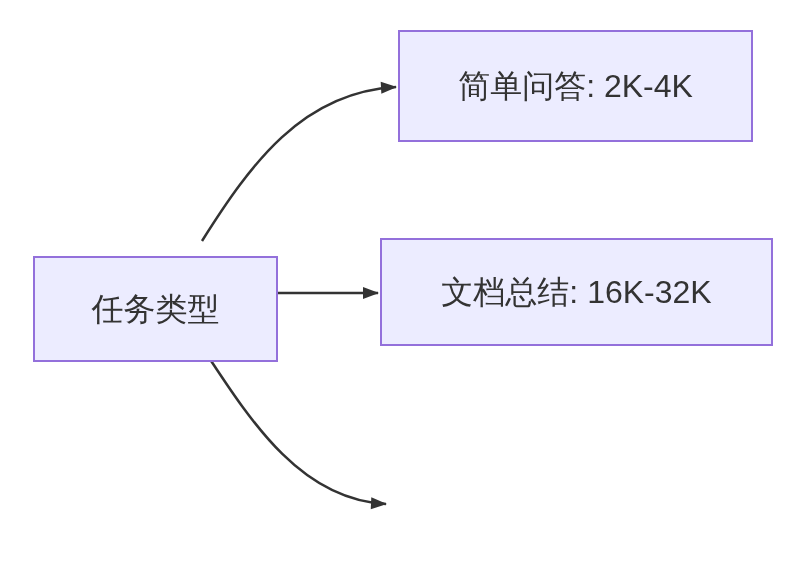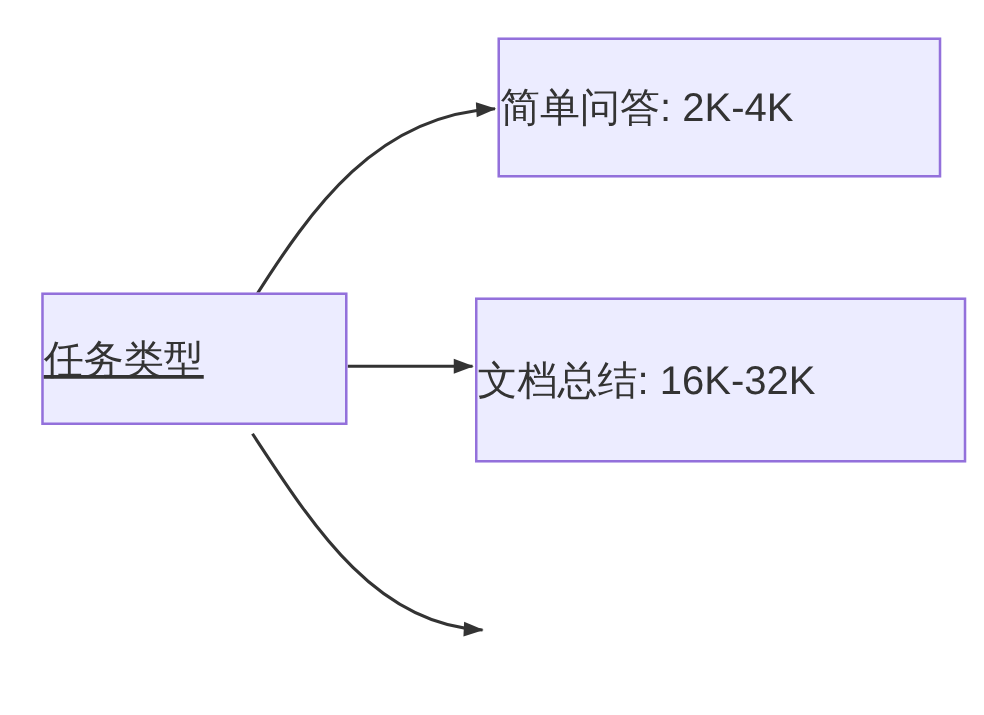--- a/index.html
+++ b/index.html
@@ -34,26 +34,27 @@
   .node {
     position: absolute;
     box-sizing: border-box;
     background: var(--node-fill, #ECECFF);
     border: 2px solid var(--node-border, #9370DB);
     color: var(--text, #333333);
     font-size: 32px;
     line-height: 1;
     display: flex;
     align-items: center;
+    justify-content: center;
     text-align: center;
     white-space: nowrap;
   }
-  .node-task        { left: 33px;  top: 234px; width: 245px; height: 106px; text-decoration: underline; }
+  .node-task        { left: 33px;  top: 256px; width: 245px; height: 106px; }
   .node-simple-qa   { left: 398px; top: 30px;  width: 355px; height: 112px; }
-  .node-doc-summary { left: 380px; top: 238px; width: 393px; height: 132px; }
+  .node-doc-summary { left: 380px; top: 238px; width: 393px; height: 108px; }
   .node-multi-doc   { left: 388px; top: 446px; width: 375px; height: 110px; }
 </style>
 </head>
 <body>
 
 <div class="canvas">
 
   <svg class="edges-layer" width="787" height="572" viewBox="0 0 787 572" xmlns="http://www.w3.org/2000/svg">
     <defs>
       <marker id="arrow" markerUnits="userSpaceOnUse" markerWidth="18" markerHeight="14" viewBox="0 0 18 14" refX="16" refY="7" orient="auto">

